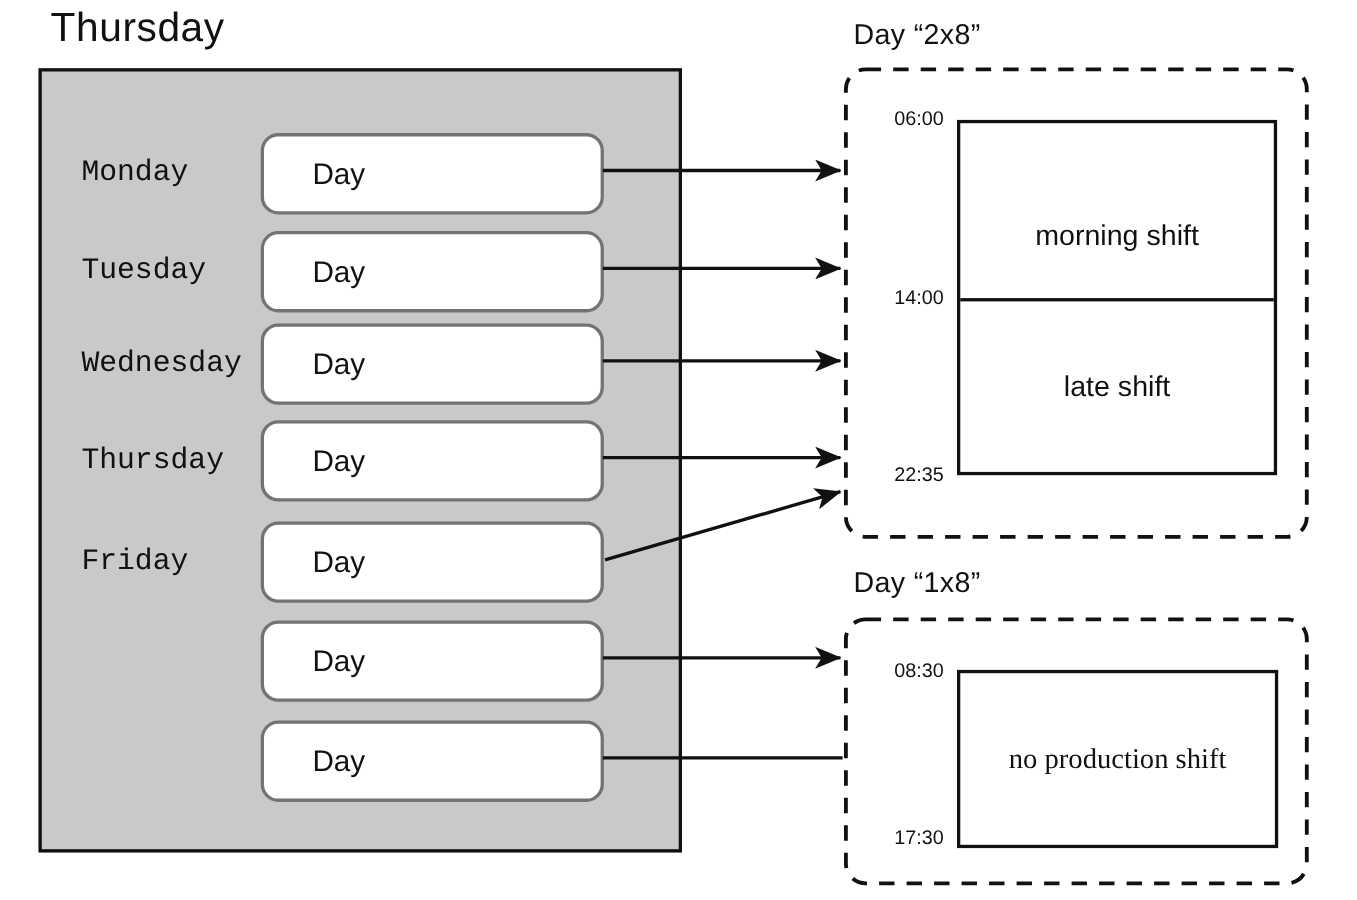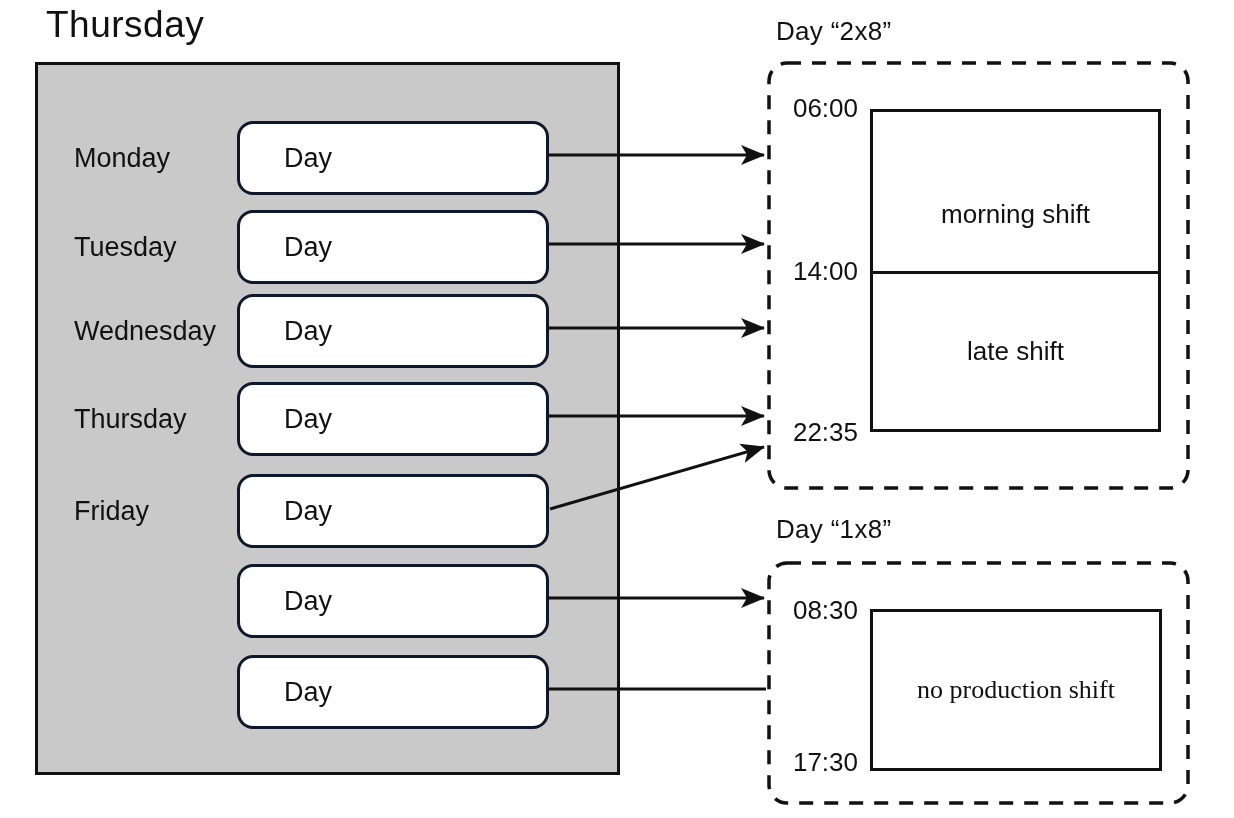--- a/index.html
+++ b/index.html
@@ -23,26 +23,27 @@
     width:585px;height:713px;
     background:#c9c9c9;
     border:3px solid #111111;
     box-sizing:border-box;
   }
   .day-name{
     left:36px;
     height:74px;
     display:flex;align-items:center;
     font-size:27px;
+    font-family:Liberation Mono, monospace;
   }
   .day-box{
     left:199px;
     width:312px;height:74px;
     background:#ffffff;
-    border:3px solid #0f172a;
+    border:3px solid #737373;
     border-radius:16px;
     box-sizing:border-box;
     display:flex;align-items:center;
   }
   .day-box-label{
     padding-left:44px;
     font-size:27px;
   }
   
   .r0{top:56px;} .r1{top:145px;} .r2{top:229px;} .r3{top:317px;}
@@ -52,21 +53,21 @@
   .daytype-title{
     font-size:26px;
     letter-spacing:0.3px;
   }
   .t2x8{left:776px;top:16px;}
   .t1x8{left:776px;top:514px;}
 
   .time-label{
     left:782px;width:76px;
     text-align:right;
-    font-size:26px;
+    font-size:18px;
     transform:translateY(-50%);
   }
   .shift-rect{
     background:#ffffff;
     border:3px solid #111111;
     box-sizing:border-box;
   }
   .rect2x8{left:870px;top:109px;width:291px;height:323px;}
   .rect1x8{left:870px;top:609px;width:292px;height:162px;}
   .shift-divider{

